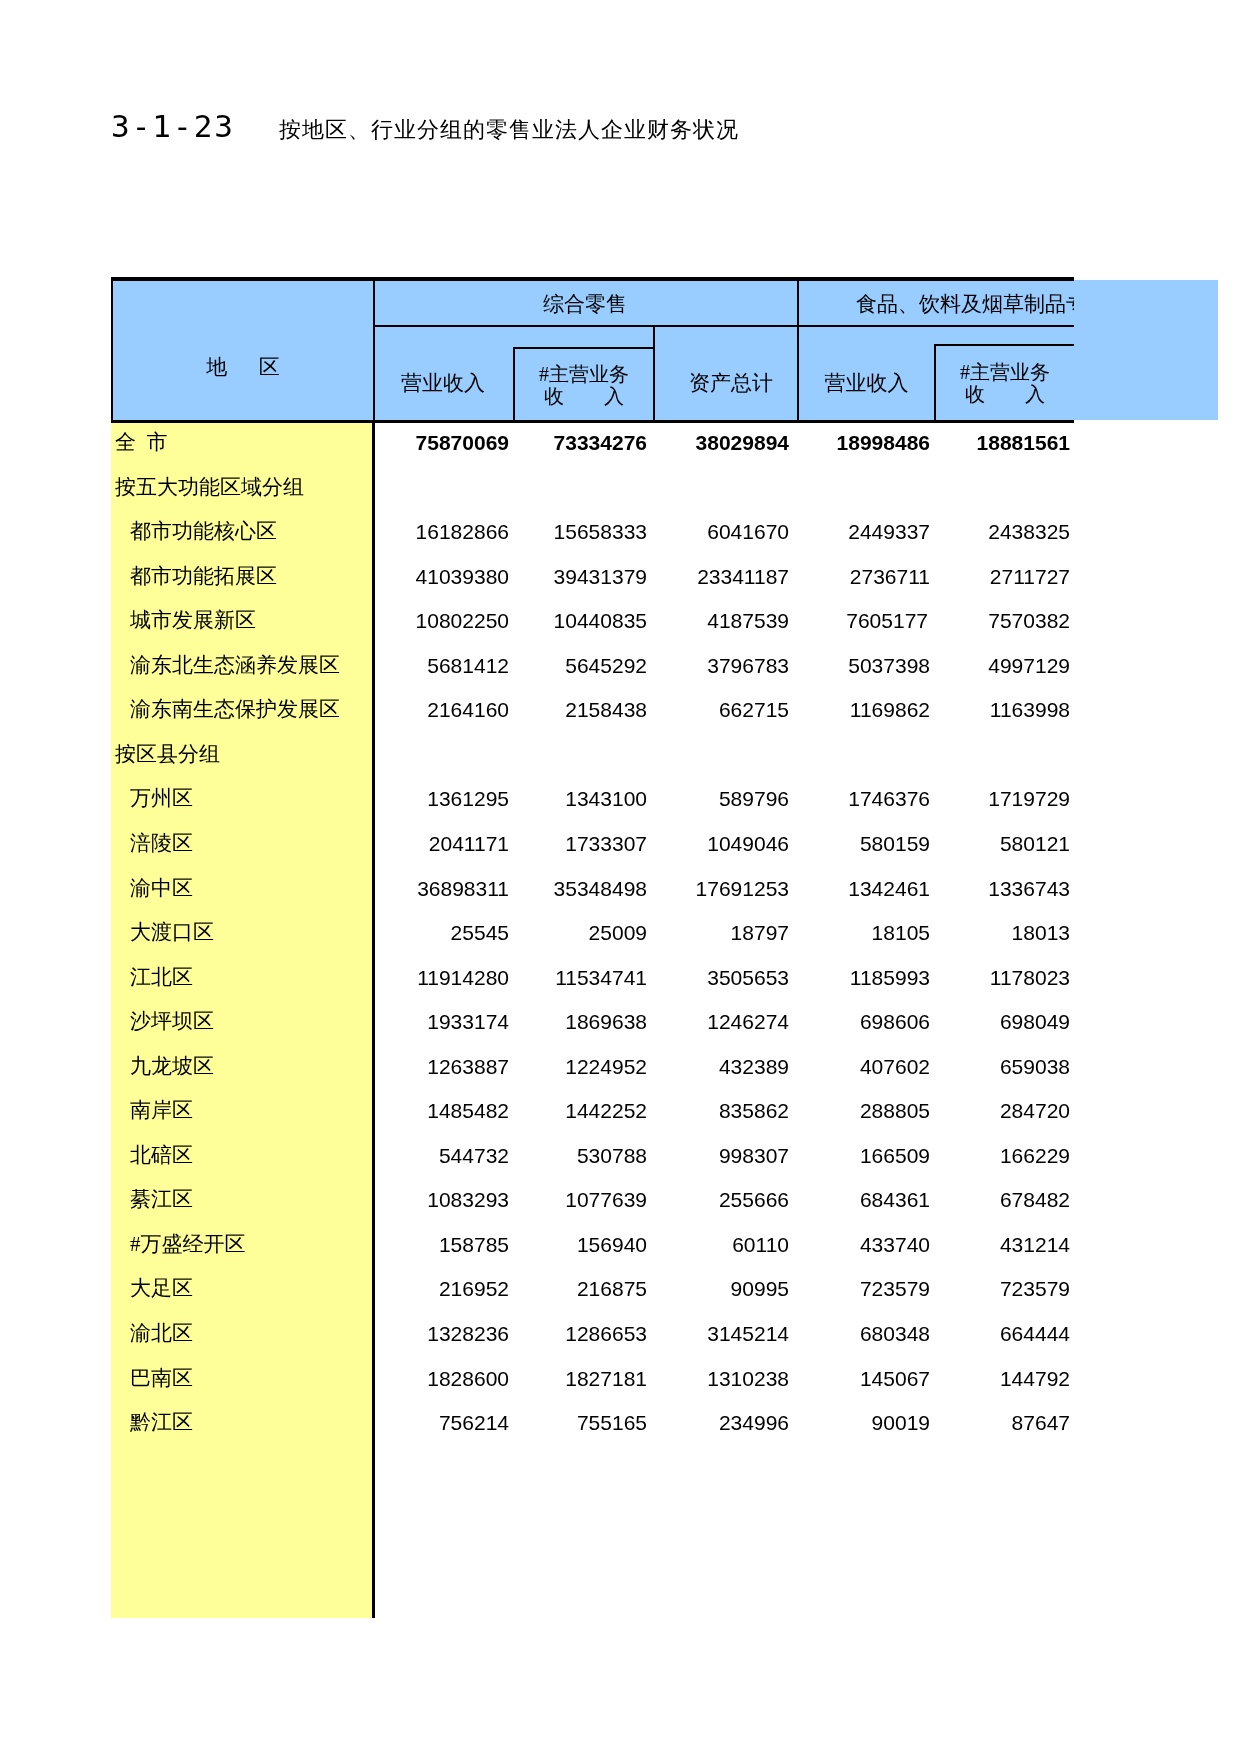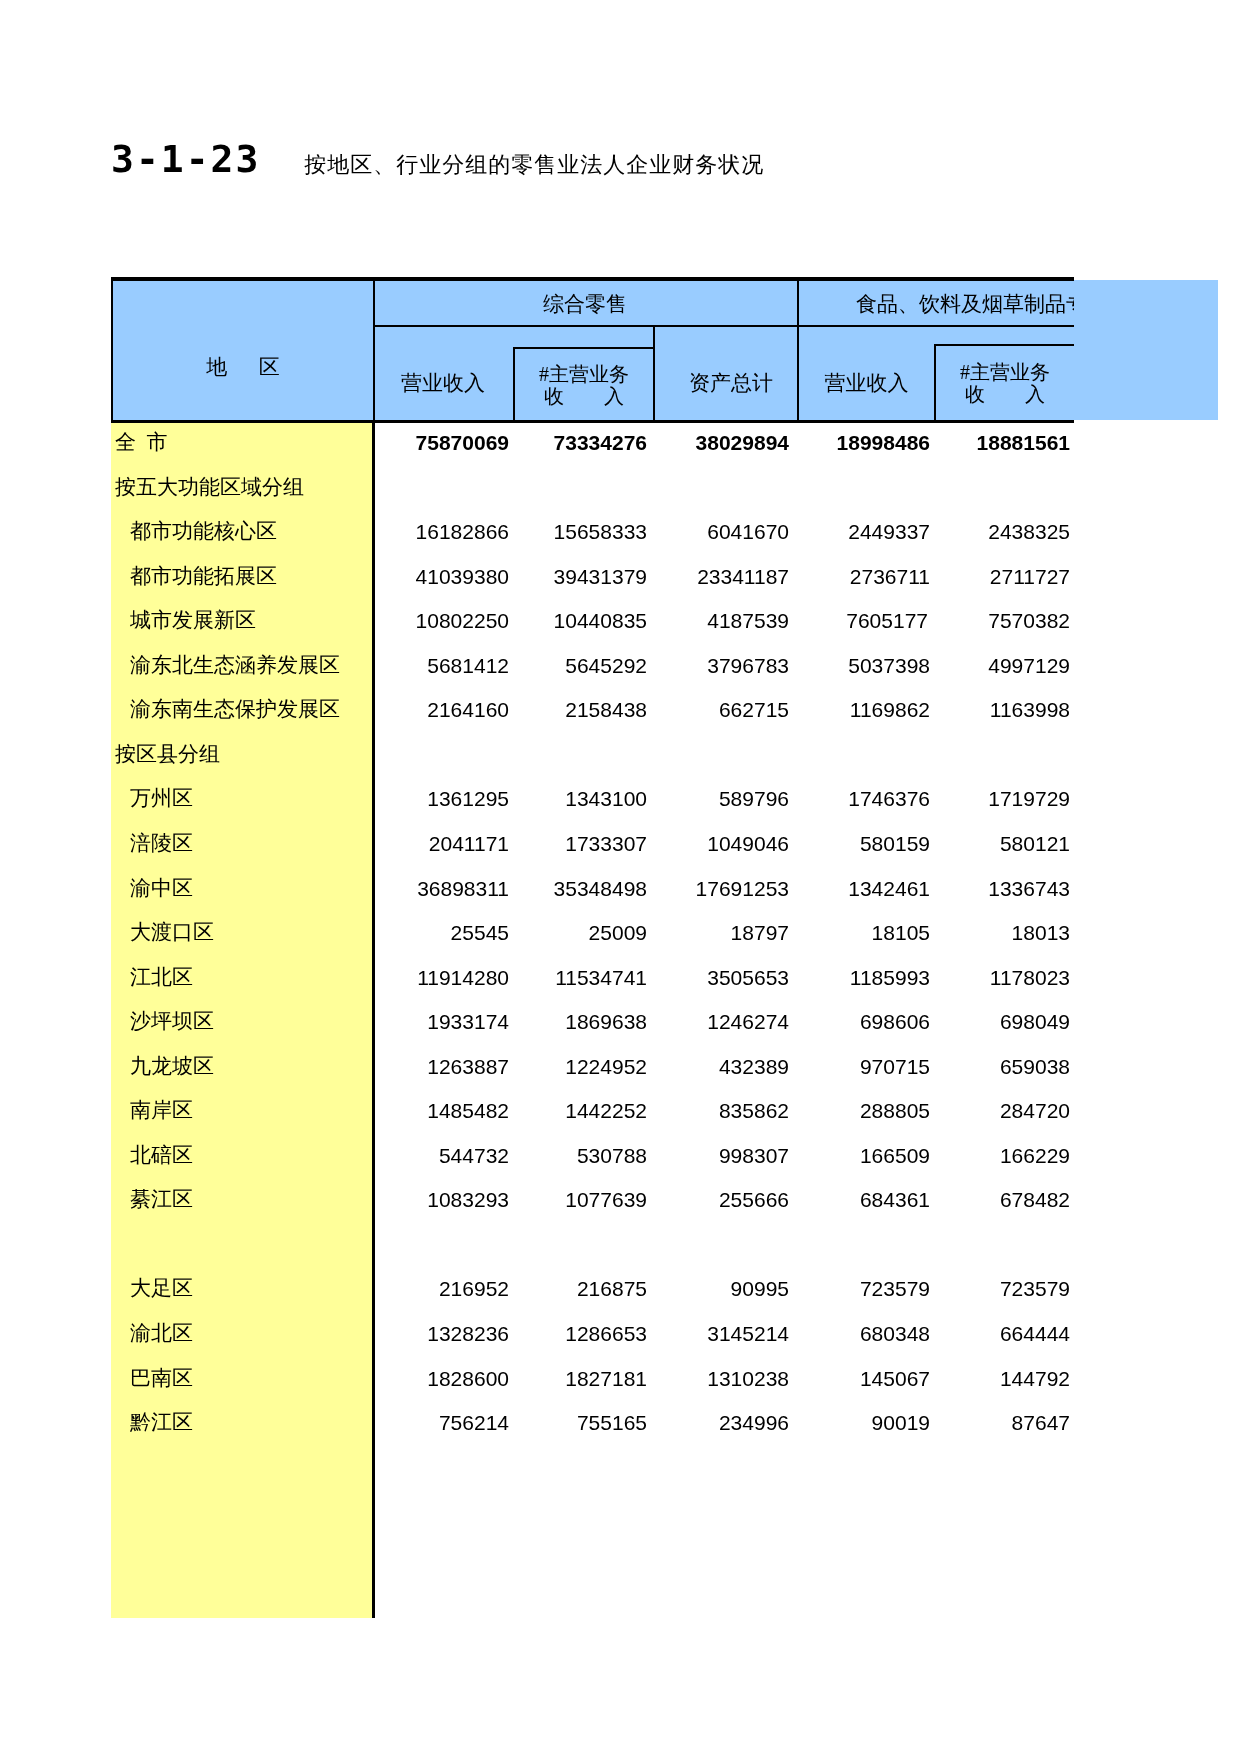--- a/index.html
+++ b/index.html
@@ -1,21 +1,21 @@
 <!DOCTYPE html>
 <html><head>
 <meta charset="utf-8">
 <style>
   html,body { margin:0; padding:0; background:#ffffff; }
   .page { position:relative; width:1240px; height:1754px; background:#ffffff; overflow:hidden;
           color:#000; font-family:"Liberation Serif", serif; }
 
   
   .title { position:absolute; left:111px; top:108px; display:flex; align-items:baseline; }
-  .title-code { font-family:"DejaVu Sans Mono", monospace; font-weight:700; font-size:38px; letter-spacing:2px;margin-top:29px; }
+  .title-code { font-family:"DejaVu Sans Mono", monospace; font-weight:400; font-size:31px; letter-spacing:2px; }
   .title-text { margin-left:44px; font-family:"Liberation Serif", serif; font-size:22px; letter-spacing:1px; white-space:pre; }
 
   
   .hdr { position:absolute; left:111px; top:277px; width:963px; height:146px;
          background:#99CCFF; box-sizing:border-box;
          border-top:4px solid #000; border-left:2px solid #000; border-bottom:3px solid #000; }
   .hdr > div { position:absolute; box-sizing:border-box; }
   .vline { background:#000; width:2px; }
   .v1 { left:260px; top:0; height:139px; }
   .v2 { left:540px; top:44px; height:95px; }
@@ -187,21 +187,21 @@
         <span class="num" style="left: 376px;">1869638</span>
         <span class="num" style="left: 518px;">1246274</span>
         <span class="num" style="left: 659px;">698606</span>
         <span class="num" style="left: 799px;">698049</span>
       </div>
       <div class="row" style="top: 620.7px;">
         <span class="lbl ind1">九龙坡区</span>
         <span class="num" style="left: 238px;">1263887</span>
         <span class="num" style="left: 376px;">1224952</span>
         <span class="num" style="left: 518px;">432389</span>
-        <span class="num" style="left: 659px;">970715</span>
+        <span class="num" style="left: 659px;">407602</span>
         <span class="num" style="left: 799px;">659038</span>
       </div>
       <div class="row" style="top: 665.25px;">
         <span class="lbl ind1">南岸区</span>
         <span class="num" style="left: 238px;">1485482</span>
         <span class="num" style="left: 376px;">1442252</span>
         <span class="num" style="left: 518px;">835862</span>
         <span class="num" style="left: 659px;">288805</span>
         <span class="num" style="left: 799px;">284720</span>
       </div>
@@ -214,20 +214,28 @@
         <span class="num" style="left: 799px;">166229</span>
       </div>
       <div class="row" style="top: 754.35px;">
         <span class="lbl ind1">綦江区</span>
         <span class="num" style="left: 238px;">1083293</span>
         <span class="num" style="left: 376px;">1077639</span>
         <span class="num" style="left: 518px;">255666</span>
         <span class="num" style="left: 659px;">684361</span>
         <span class="num" style="left: 799px;">678482</span>
       </div>
+      <div class="row" style="top: 798.9px;">
+        <span class="lbl ind1">#万盛经开区</span>
+        <span class="num" style="left: 238px;">158785</span>
+        <span class="num" style="left: 376px;">156940</span>
+        <span class="num" style="left: 518px;">60110</span>
+        <span class="num" style="left: 659px;">433740</span>
+        <span class="num" style="left: 799px;">431214</span>
+      </div>
       <div class="row" style="top: 843.45px;">
         <span class="lbl ind1">大足区</span>
         <span class="num" style="left: 238px;">216952</span>
         <span class="num" style="left: 376px;">216875</span>
         <span class="num" style="left: 518px;">90995</span>
         <span class="num" style="left: 659px;">723579</span>
         <span class="num" style="left: 799px;">723579</span>
       </div>
       <div class="row" style="top: 888px;">
         <span class="lbl ind1">渝北区</span>

